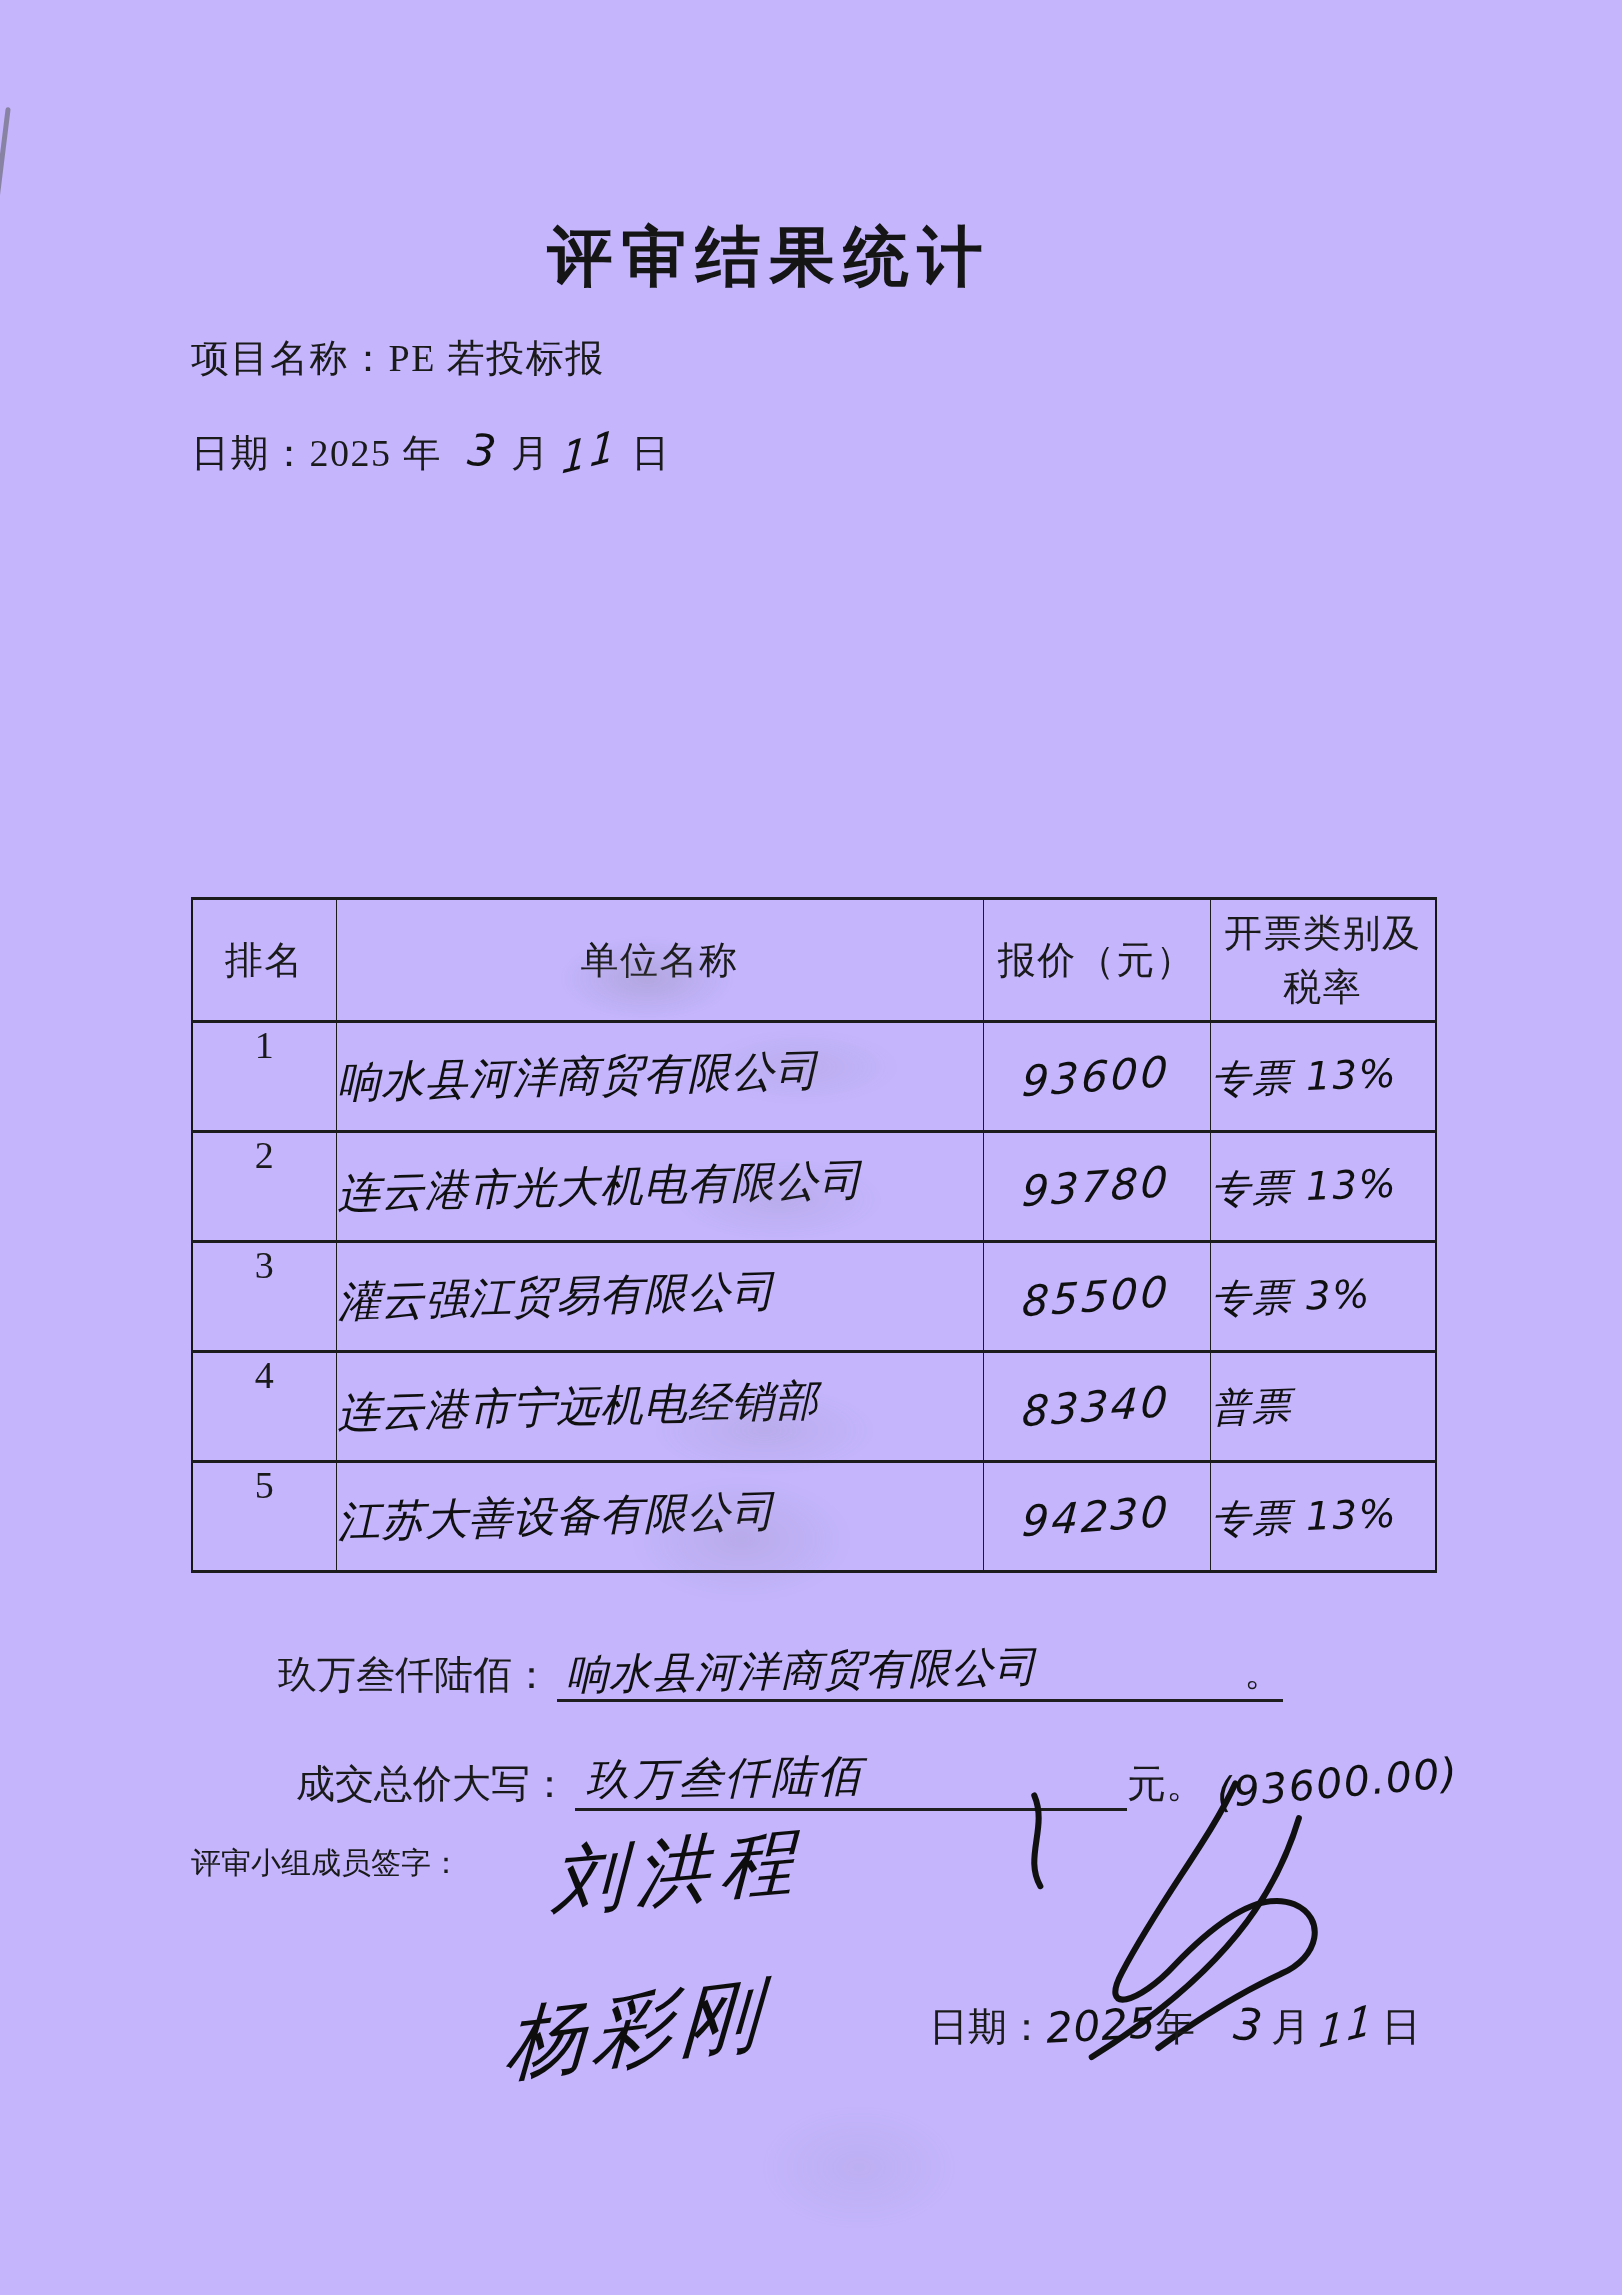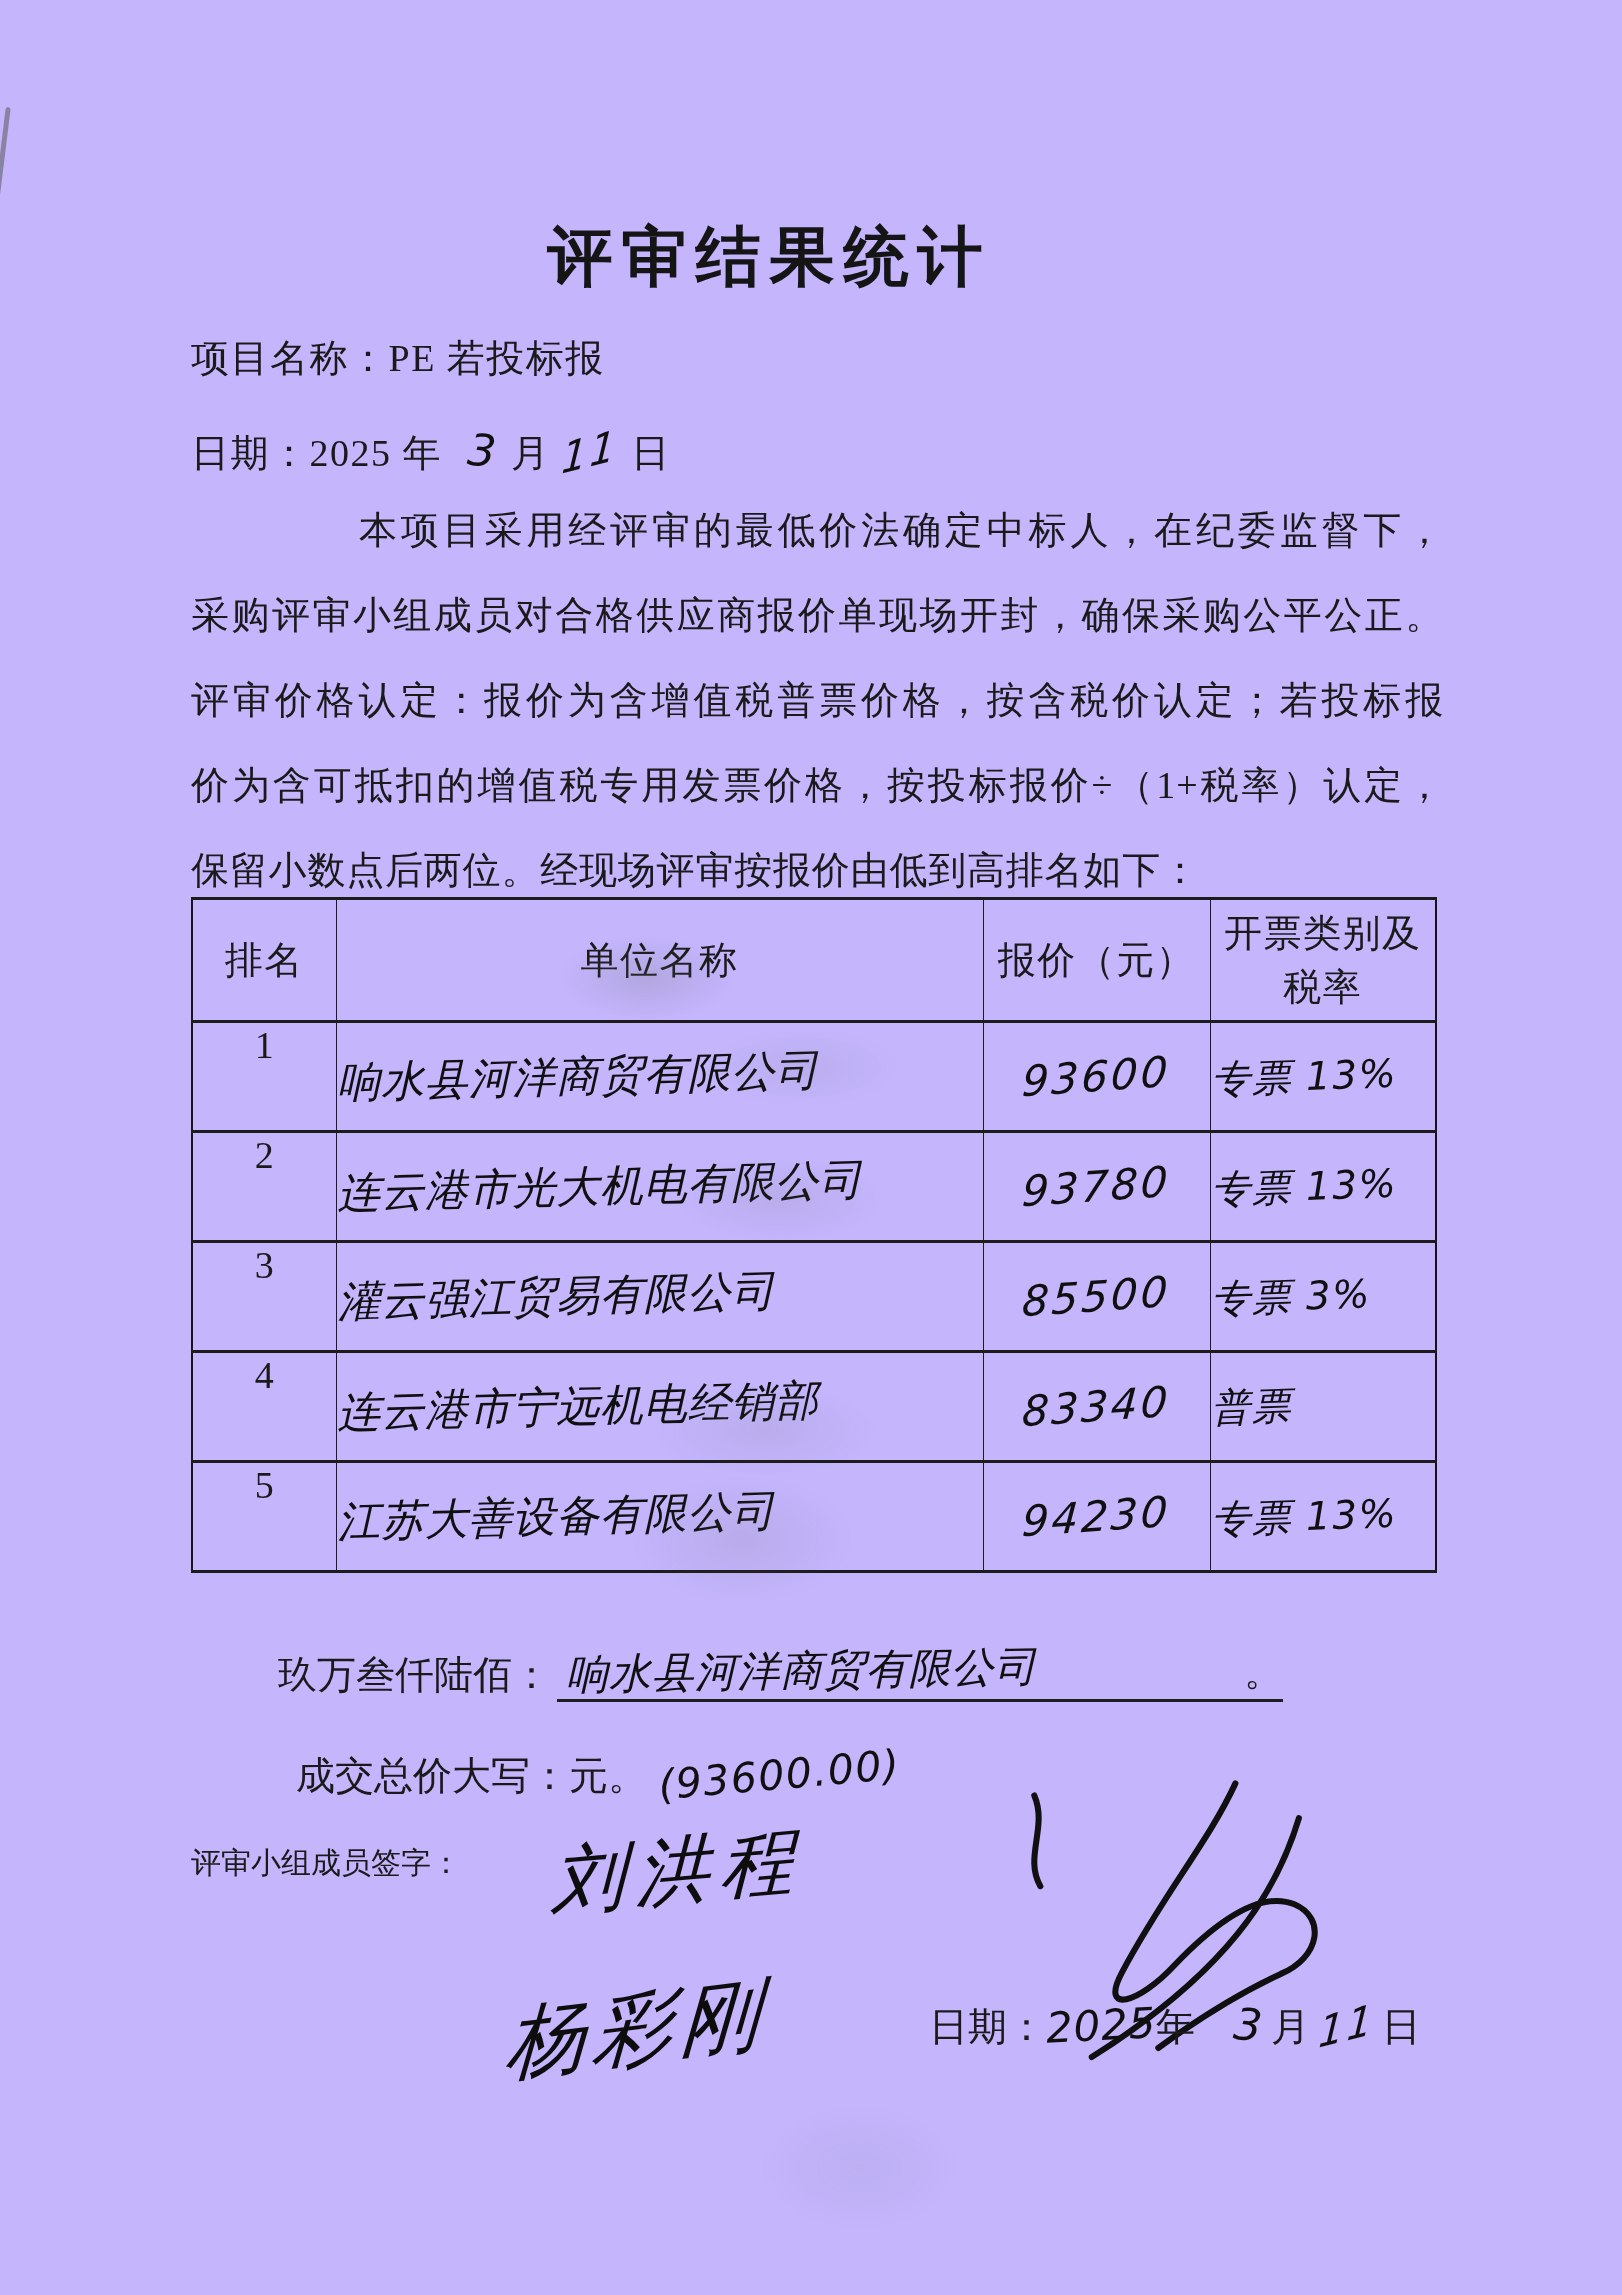--- a/index.html
+++ b/index.html
@@ -99,27 +99,20 @@
   <div class="title">评审结果统计</div>
 
   <div class="meta-line meta-project">
     <span>项目名称：</span><span>PE 若投标报</span>
   </div>
 
   <div class="meta-line meta-date">
     <span>日期：</span><span>2025</span>&nbsp;<span>年</span><span class="hw hw-month">3</span><span>月</span><span class="hw hw-day">11</span><span>日</span>
   </div>
 
-  <div class="para">
-    <div class="l first">本项目采用经评审的最低价法确定中标人，在纪委监督下，</div>
-    <div class="l">采购评审小组成员对合格供应商报价单现场开封，确保采购公平公正。</div>
-    <div class="l">评审价格认定：报价为含增值税普票价格，按含税价认定；若投标报</div>
-    <div class="l">价为含可抵扣的增值税专用发票价格，按投标报价÷（1+税率）认定，</div>
-    <div class="l last">保留小数点后两位。经现场评审按报价由低到高排名如下：</div>
-  </div>
 
   <table class="result">
     <colgroup>
       <col style="width:144px">
         <col style="width:647px">
         <col style="width:227px">
         <col style="width:226px">
     </colgroup>
     <tbody>
         <tr class="hdr">
@@ -165,21 +158,23 @@
     </table>
 
   <div class="winner-line">
     <span>玖万叁仟陆佰：</span><span class="blank blank-winner">
         <span class="hw hw-winner">响水县河洋商贸有限公司</span>
         <span>。</span>
       </span>
   </div>
 
   <div class="amount-line">
-    <span>成交总价大写：</span><span>元。</span><span class="hw hw-numeric">(93600.00)</span>
+    <span>成交总价大写：</span><span class="blank blank-amount">
+        <span class="hw hw-amount">玖万叁仟陆佰</span>
+      </span><span>元。</span><span class="hw hw-numeric">(93600.00)</span>
   </div>
 
   <div class="sign-label">评审小组成员签字：</div>
 
   <div class="sig sig-1">刘洪程</div>
   <div class="sig sig-3">杨彩刚</div>
 
   <svg class="cursive" width="378" height="303" viewBox="0 0 500 400">
     <g fill="none" stroke="#101010" stroke-width="8" stroke-linecap="round">
       <path d="M52,28 C70,70 38,110 60,148"></path>

